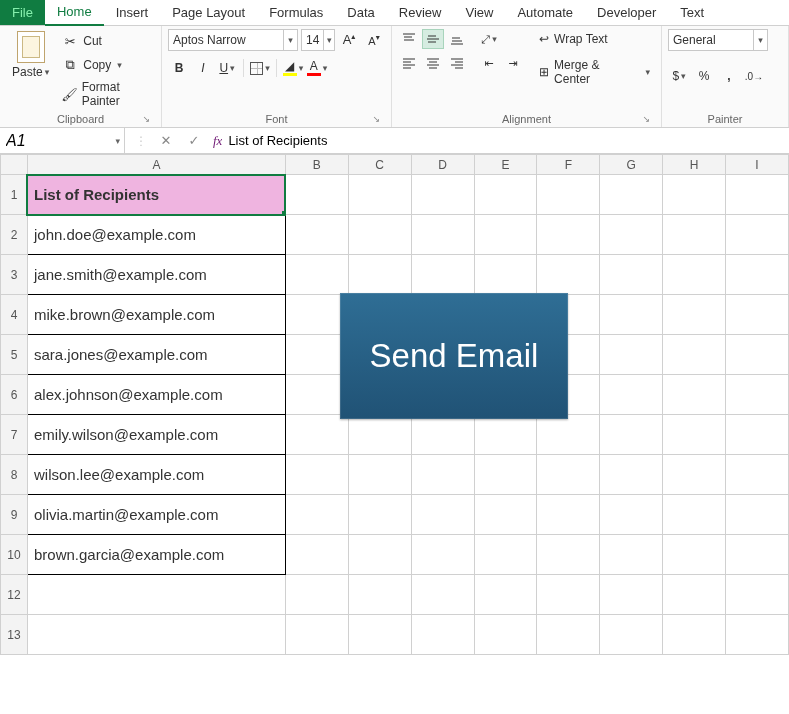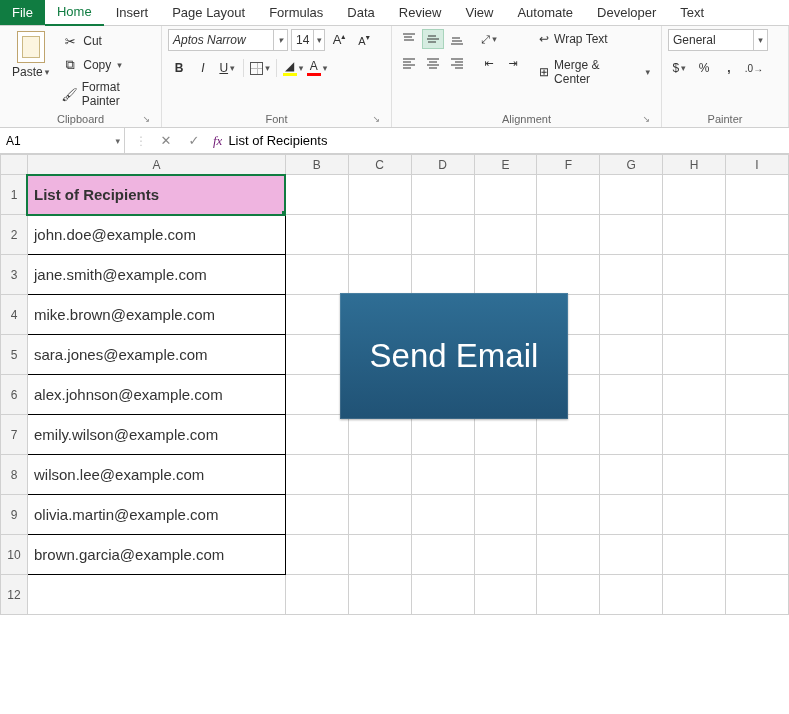--- a/index.html
+++ b/index.html
@@ -25,21 +25,21 @@
     padding: 0 12px;
     height: 100%;
     display: flex;
     align-items: center;
     cursor: pointer;
     color: #333;
     font-size: 13px;
   }
   .tab.file {
     background: #107c41;
-    color: #ffffff;
+    color: #86efac;
   }
   .tab.active {
     color: #107c41;
     border-bottom: 2px solid #107c41;
     height: 26px;
   }
   
   .ribbon {
     display: flex;
     border-bottom: 1px solid #d0d0d0;
@@ -88,40 +88,40 @@
   .clip-mini {display:flex;flex-direction:column;gap:4px;padding-left:4px;padding-top:2px;}
   .mini-btn{display:flex;align-items:center;gap:4px;font-size:12px;padding:1px 2px;}
   
   .font-top{display:flex;align-items:center;gap:3px;margin-bottom:6px;}
   .combo{
     border:1px solid #c8c8c8; background:#fff; height:22px;
     display:flex;align-items:center;position:relative;font-size:12px;
   }
   .combo span.txt{padding:0 4px;white-space:nowrap}
   .combo .arrow{border-left:1px solid #c8c8c8;width:14px;text-align:center;font-size:9px;color:#555;height:100%;display:flex;align-items:center;justify-content:center;}
-  .font-name{width:120px;font-style:italic;}
+  .font-name{width:130px;}
   .font-size{width:34px;}
   .font-bot{display:flex;align-items:center;gap:2px;}
   .tiny{width:22px;height:22px;display:flex;align-items:center;justify-content:center;border:1px solid transparent;}
   .color-bar{width:14px;height:3px;display:block;margin-top:1px;}
   .stacked{display:flex;flex-direction:column;align-items:center;line-height:1;}
   
   .align-grid{display:flex;flex-direction:column;gap:4px;}
   .align-row{display:flex;gap:2px;}
   .align-btn{width:22px;height:20px;display:flex;align-items:center;justify-content:center;border:1px solid transparent;}
   .align-btn.active{background:#d6ece1;border-color:#a8d4bc;}
   .wrap-merge{display:flex;flex-direction:column;gap:6px;padding-left:10px;}
   .wm-btn{display:flex;align-items:center;gap:5px;font-size:12px;padding:2px 4px;border:1px solid transparent;}
   
-  .num-col{display:flex;flex-direction:column;gap:6px;}
+  .num-col{display:flex;flex-direction:column;gap:14px;}
   .num-row{display:flex;gap:3px;}
   
   .formula-bar{display:flex;align-items:center;height:26px;border-bottom:1px solid #d0d0d0;background:#fff;}
   .name-box{width:125px;display:flex;align-items:center;border-right:1px solid #d0d0d0;height:100%;}
-  .name-box input{border:none;outline:none;width:100%;padding:0 6px;font-size:12px;background:transparent;}
+  .name-box input{border:none;outline:none;width:100%;padding:0 6px;font-size:16px;background:transparent;font-style:italic;}
   .name-box .arrow{font-size:9px;color:#666;padding:0 4px;}
   .fx-area{display:flex;align-items:center;gap:10px;padding-left:10px;}
   .fx-btn{color:#888;font-size:13px;width:18px;text-align:center;}
   .fx-label{font-style:italic;font-family:"Times New Roman",serif;color:#701a75;font-size:13px;}
   .formula-input{border:none;outline:none;font-size:13px;padding-left:6px;width:400px;}
   
   .grid-wrap{position:relative;overflow:hidden;height:560px;}
   table.sheet{border-collapse:collapse;table-layout:fixed;}
   table.sheet th,table.sheet td{
     border:1px solid #d0d0d0;
@@ -551,19 +551,31 @@
           <td class="cell"></td>
           <td class="cell"></td>
           <td class="cell"></td>
           <td class="cell"></td>
           <td class="cell"></td>
           <td class="cell"></td>
           <td class="cell"></td>
           <td class="cell"></td>
           <td class="cell"></td>
         </tr>
+        <tr class="r13">
+          <th class="rowhead">13</th>
+          <td class="cell"></td>
+          <td class="cell"></td>
+          <td class="cell"></td>
+          <td class="cell"></td>
+          <td class="cell"></td>
+          <td class="cell"></td>
+          <td class="cell"></td>
+          <td class="cell"></td>
+          <td class="cell"></td>
+        </tr>
       </tbody>
   </table>
 
   <div class="send-btn">
     <span>Send Email</span>
   </div>
 </div>
 
 </body></html>

